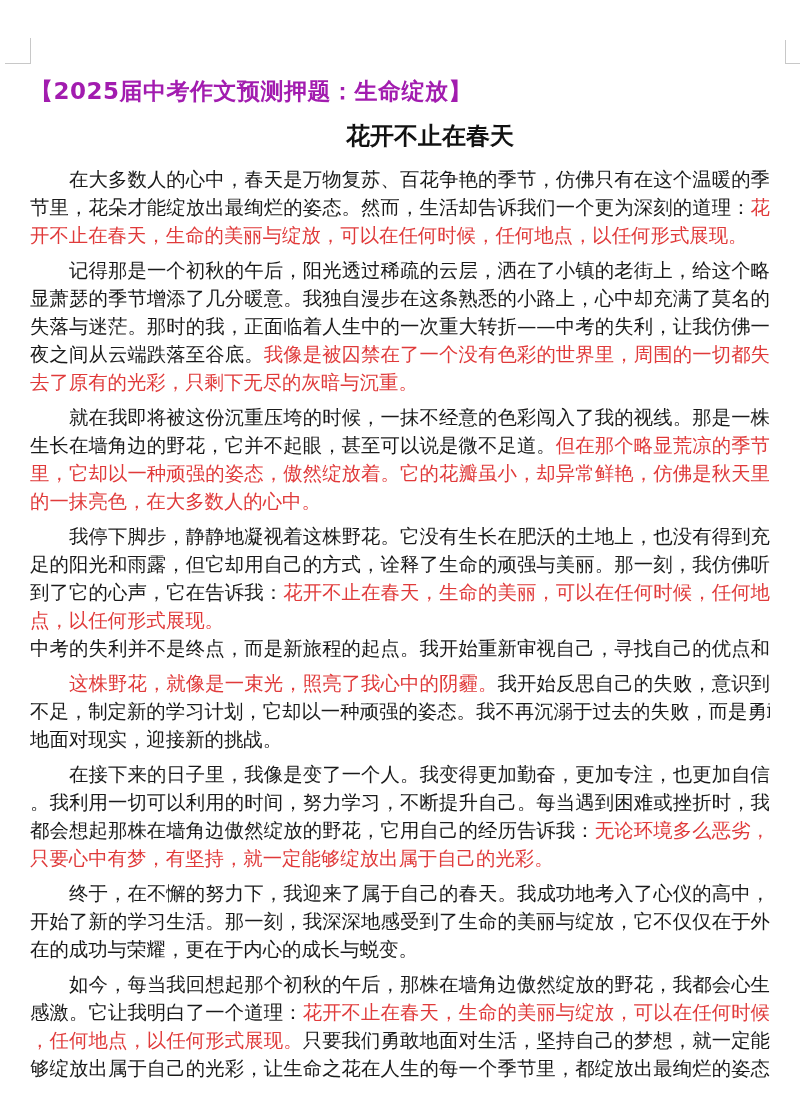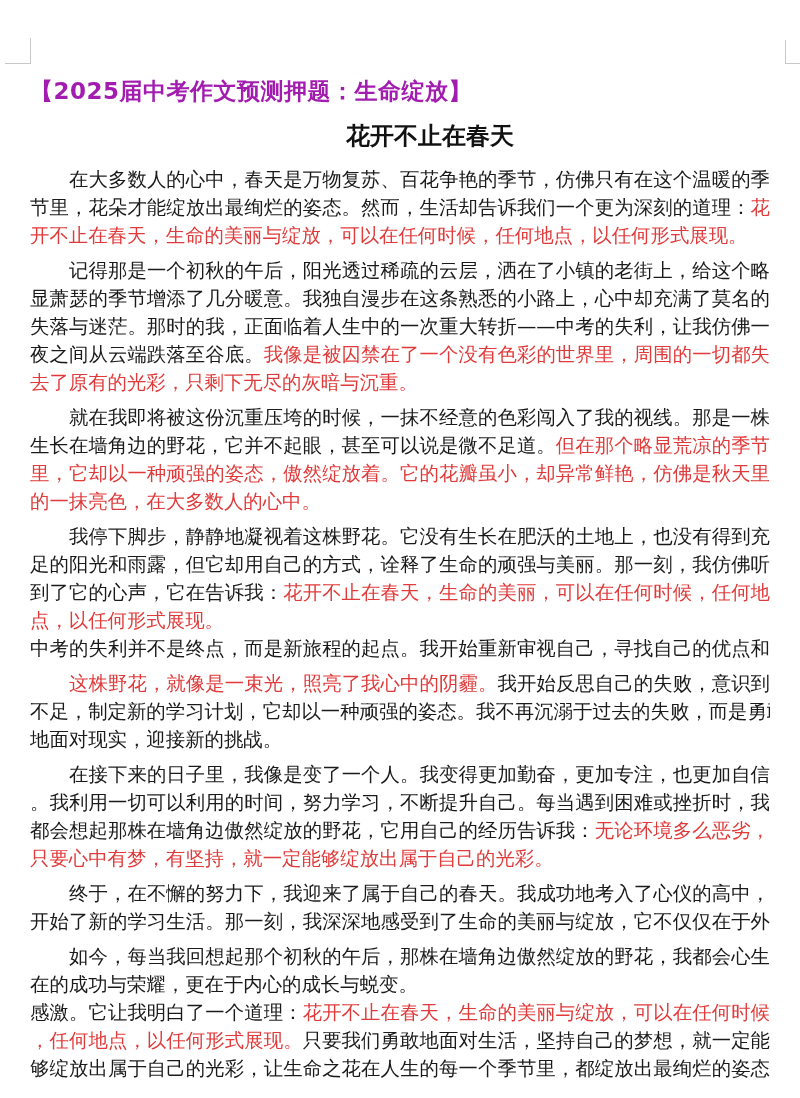--- a/index.html
+++ b/index.html
@@ -49,19 +49,19 @@
     <div class="line"><span class="blk">中考的失利并不是终点，而是新旅程的起点。我开始重新审视自己，寻找自己的优点和</span></div>
     <div class="line indent"><span class="red">这株野花，就像是一束光，照亮了我心中的阴霾。</span><span class="blk">我开始反思自己的失败，意识到</span></div>
     <div class="line"><span class="blk">不足，制定新的学习计划，它却以一种顽强的姿态。我不再沉溺于过去的失败，而是勇敢</span></div>
     <div class="line short"><span class="blk">地面对现实，迎接新的挑战。</span></div>
     <div class="line indent"><span class="blk">在接下来的日子里，我像是变了一个人。我变得更加勤奋，更加专注，也更加自信</span></div>
     <div class="line"><span class="blk">。我利用一切可以利用的时间，努力学习，不断提升自己。每当遇到困难或挫折时，我</span></div>
     <div class="line"><span class="blk">都会想起那株在墙角边傲然绽放的野花，它用自己的经历告诉我：</span><span class="red">无论环境多么恶劣，</span></div>
     <div class="line short"><span class="red">只要心中有梦，有坚持，就一定能够绽放出属于自己的光彩。</span></div>
     <div class="line indent"><span class="blk">终于，在不懈的努力下，我迎来了属于自己的春天。我成功地考入了心仪的高中，</span></div>
     <div class="line"><span class="blk">开始了新的学习生活。那一刻，我深深地感受到了生命的美丽与绽放，它不仅仅在于外</span></div>
+    <div class="line short"><span class="blk">在的成功与荣耀，更在于内心的成长与蜕变。</span></div>
     <div class="line indent"><span class="blk">如今，每当我回想起那个初秋的午后，那株在墙角边傲然绽放的野花，我都会心生</span></div>
-    <div class="line short"><span class="blk">在的成功与荣耀，更在于内心的成长与蜕变。</span></div>
     <div class="line"><span class="blk">感激。它让我明白了一个道理：</span><span class="red">花开不止在春天，生命的美丽与绽放，可以在任何时候</span></div>
     <div class="line"><span class="red">，任何地点，以任何形式展现。</span><span class="blk">只要我们勇敢地面对生活，坚持自己的梦想，就一定能</span></div>
     <div class="line"><span class="blk">够绽放出属于自己的光彩，让生命之花在人生的每一个季节里，都绽放出最绚烂的姿态</span></div>
     <div class="line short"><span class="blk">。</span></div>
   </div>
 
 </body></html>

